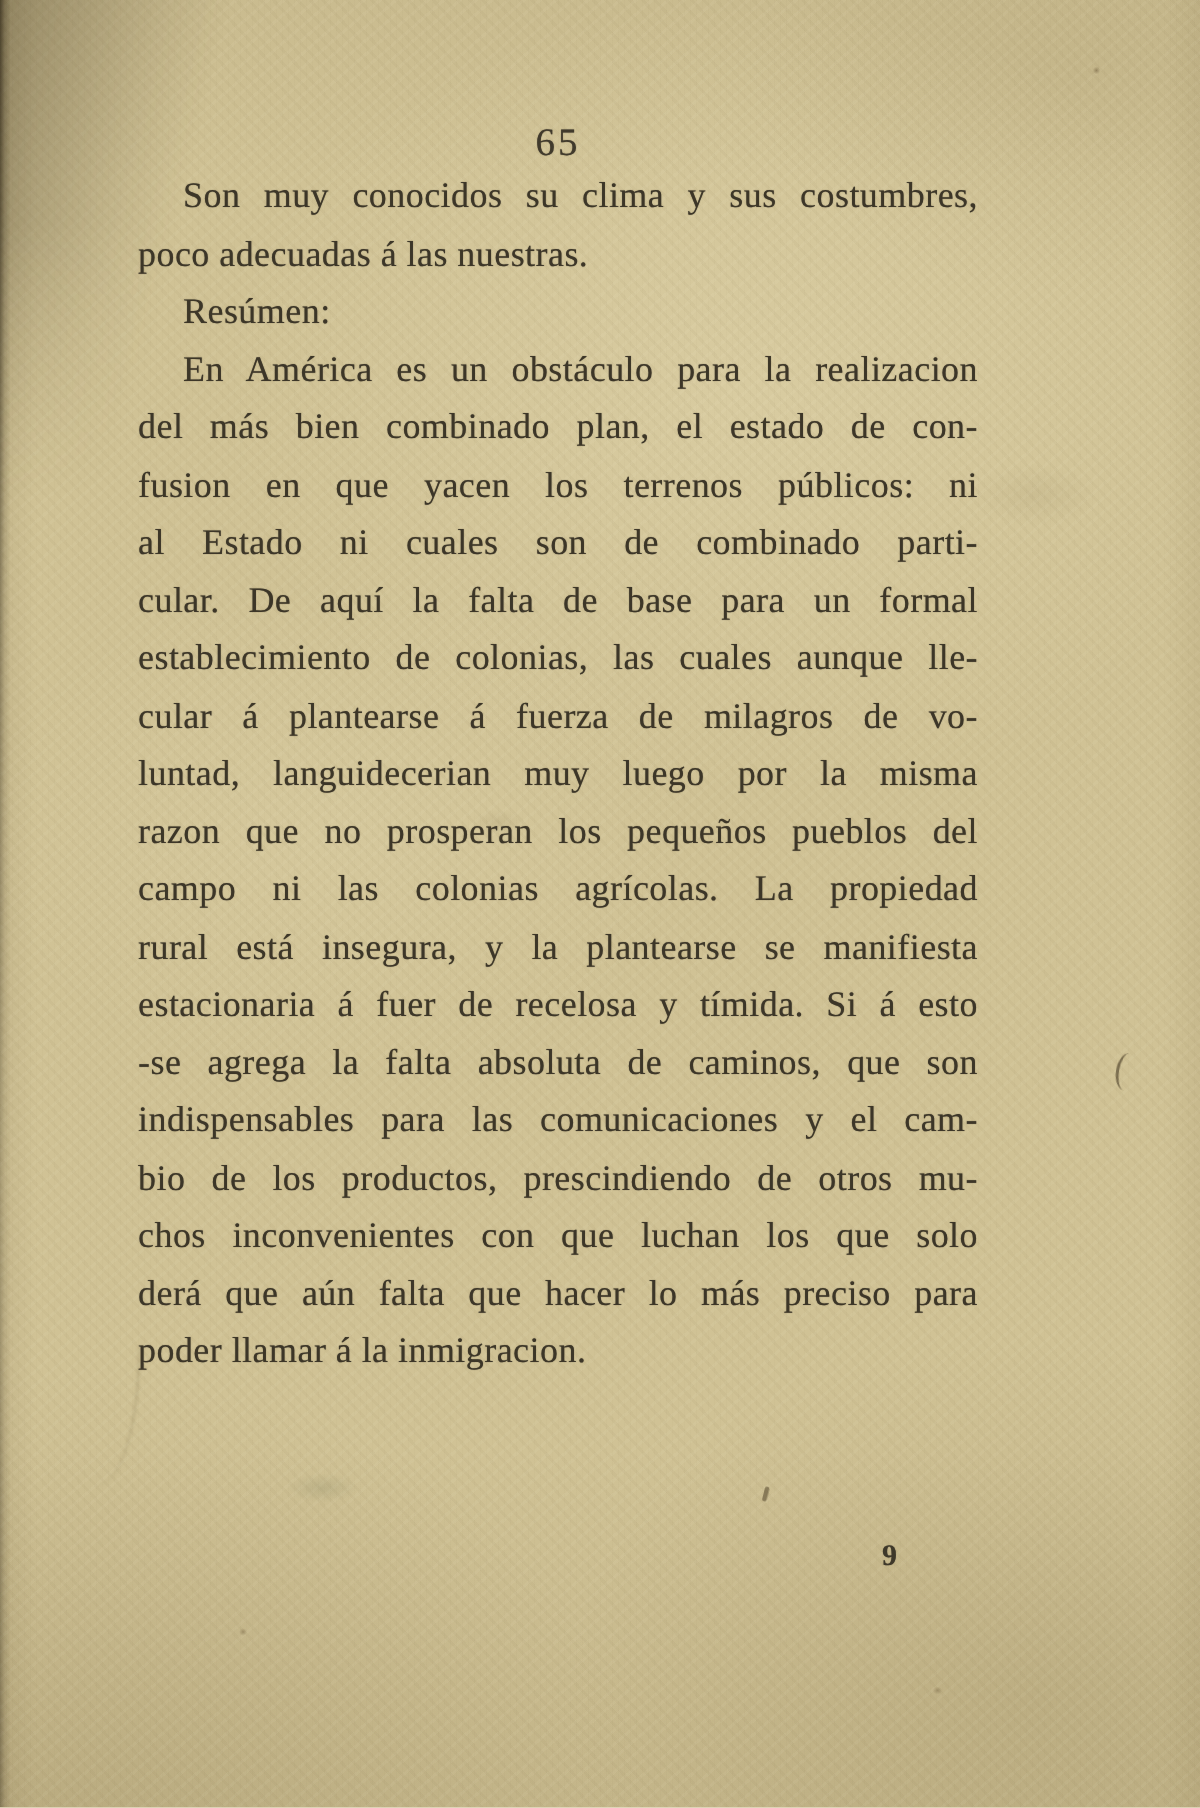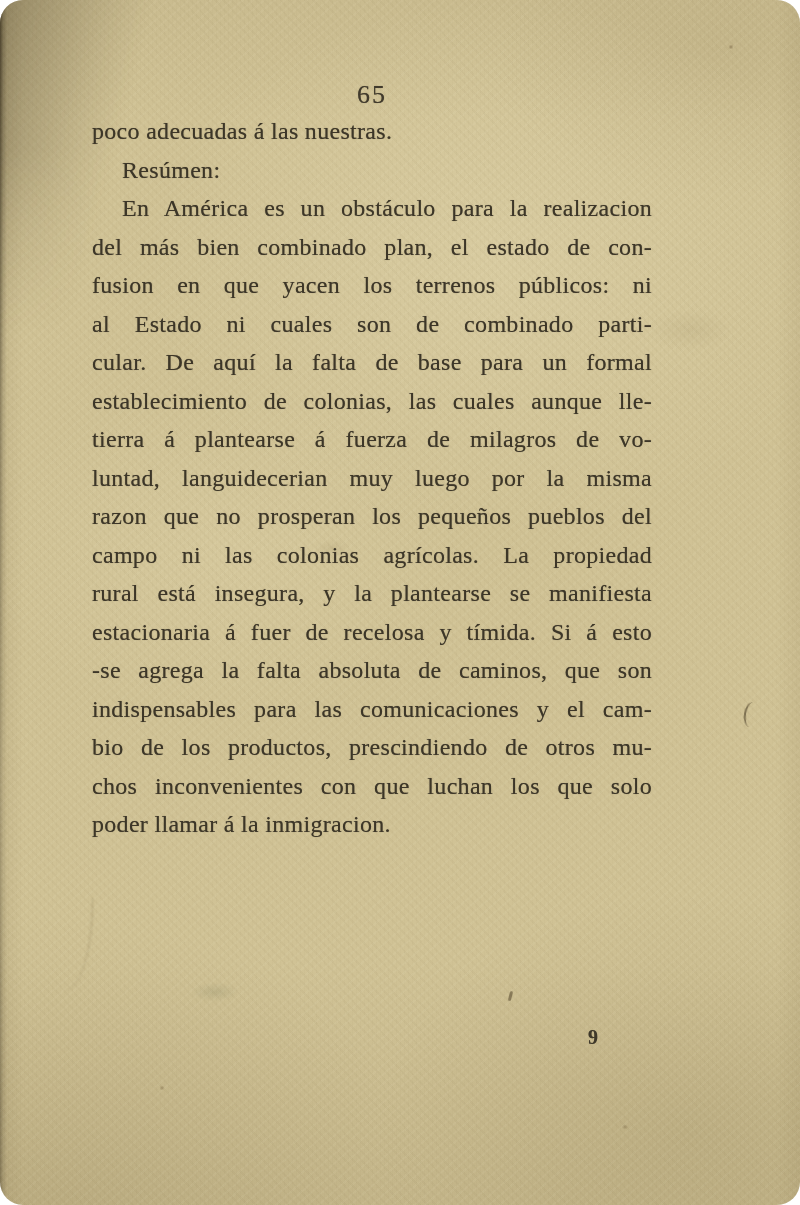--- a/index.html
+++ b/index.html
@@ -15,21 +15,20 @@
     background-color: #d0c295;
     background-image:
       radial-gradient(500px 380px at 62% 22%, rgba(238,228,190,0.28), transparent 70%),
       radial-gradient(340px 240px at 28% 46%, rgba(238,228,190,0.18), transparent 70%),
       radial-gradient(420px 320px at 86% 94%, rgba(104,87,49,0.12), transparent 75%),
       radial-gradient(520px 420px at 6% 102%, rgba(104,87,49,0.12), transparent 75%),
       radial-gradient(300px 200px at 90% 4%, rgba(104,87,49,0.08), transparent 75%),
       linear-gradient(to bottom, rgba(96,80,44,0.06), rgba(96,80,44,0) 10%, rgba(96,80,44,0) 80%, rgba(96,80,44,0.10)),
       linear-gradient(to right, rgba(96,80,44,0.10), rgba(96,80,44,0) 3%, rgba(96,80,44,0) 97%, rgba(96,80,44,0.08));
     overflow: hidden;
-    border-radius: 23px;
   }
   
   .grain {
     position: absolute; inset: 0;
     background-image:
       repeating-linear-gradient(47deg, rgba(110,92,52,0.045) 0 2px, rgba(110,92,52,0) 2px 6px),
       repeating-linear-gradient(-41deg, rgba(255,248,220,0.05) 0 2px, rgba(255,248,220,0) 2px 7px),
       repeating-linear-gradient(90deg, rgba(110,92,52,0.025) 0 1px, rgba(110,92,52,0) 1px 4px);
     pointer-events: none;
   }
@@ -110,38 +109,40 @@
 
 <div class="page">
   <div class="grain"></div>
   <div class="specks"></div>
   <div class="corner-shadow"></div>
   <div class="left-edge"></div>
 
   <div class="page-number">65</div>
 
   <div class="text-block">
+      <div class="line indent justify">Son muy conocidos su clima y sus costumbres,</div>
       <div class="line">poco adecuadas á las nuestras.</div>
       <div class="line indent">Resúmen:</div>
       <div class="line indent justify">En América es un obstáculo para la realizacion</div>
       <div class="line justify">del más bien combinado plan, el estado de con-</div>
       <div class="line justify">fusion en que yacen los terrenos públicos: ni</div>
       <div class="line justify">al Estado ni cuales son de combinado parti-</div>
       <div class="line justify">cular. De aquí la falta de base para un formal</div>
       <div class="line justify">establecimiento de colonias, las cuales aunque lle-</div>
-      <div class="line justify">tierra á plantearse á fuerza de milagros de vo-</div>
+      <div class="line justify">cular á plantearse á fuerza de milagros de vo-</div>
       <div class="line justify">luntad, languidecerian muy luego por la misma</div>
       <div class="line justify">razon que no prosperan los pequeños pueblos del</div>
       <div class="line justify">campo ni las colonias agrícolas. La propiedad</div>
       <div class="line justify">rural está insegura, y la plantearse se manifiesta</div>
       <div class="line justify">estacionaria á fuer de recelosa y tímida. Si á esto</div>
       <div class="line justify">-se agrega la falta absoluta de caminos, que son</div>
       <div class="line justify">indispensables para las comunicaciones y el cam-</div>
       <div class="line justify">bio de los productos, prescindiendo de otros mu-</div>
       <div class="line justify">chos inconvenientes con que luchan los que solo</div>
+      <div class="line justify">derá que aún falta que hacer lo más preciso para</div>
       <div class="line">poder llamar á la inmigracion.</div>
     </div>
 
   <div class="signature-mark">9</div>
 
   <div class="ink-mark-right"></div>
   <div class="ink-tick"></div>
   <div class="crease-mark"></div>
 </div>
 

